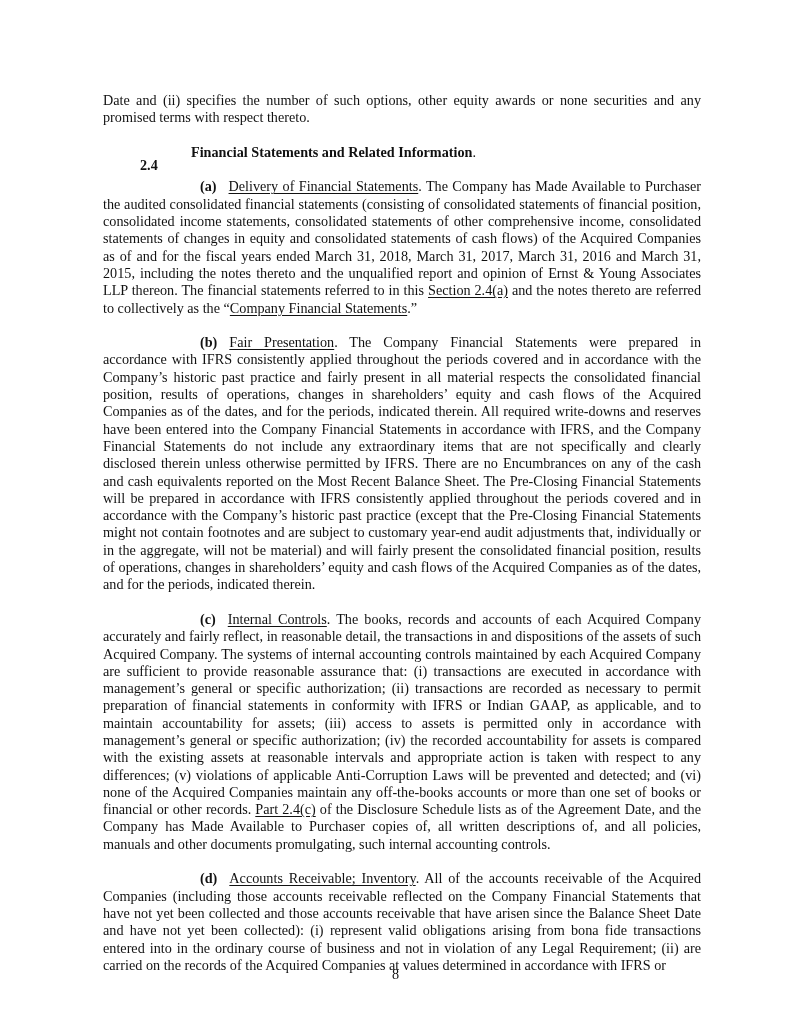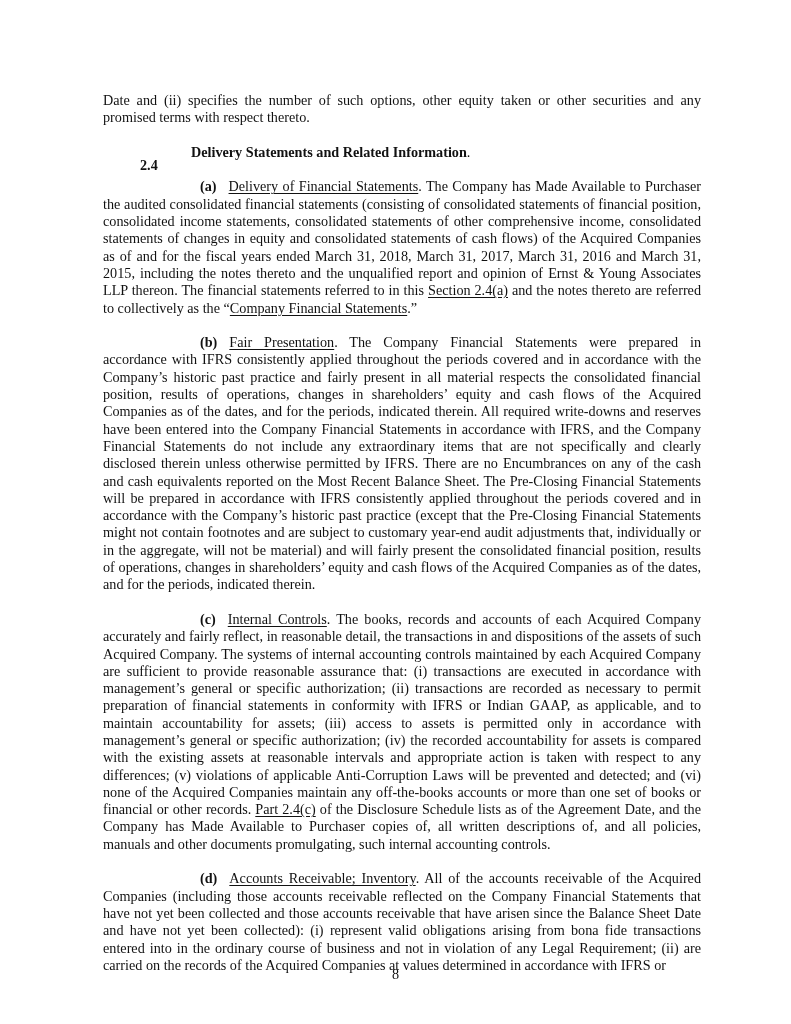--- a/index.html
+++ b/index.html
@@ -25,27 +25,27 @@
     position: absolute; left: 0; width: 791px; top: 966px; text-align: center;
     font-family: "Liberation Serif", "DejaVu Serif", serif; font-size: 14.2px; color: #111;
   }
 </style>
 </head>
 <body>
 
 <div class="page">
   <div class="content">
 
-    <p>Date and (ii) specifies the number of such options, other equity taken or other securities and any promised terms with respect thereto.</p>
+    <p>Date and (ii) specifies the number of such options, other equity awards or none securities and any promised terms with respect thereto.</p>
 
     <div class="gap"></div>
 
     <div class="heading">
       <span class="num">2.4</span>
-      <span class="title"><span>Delivery Statements and Related Information</span><span class="dot">.</span></span>
+      <span class="title"><span>Financial Statements and Related Information</span><span class="dot">.</span></span>
     </div>
 
     <div class="gap"></div>
 
     <p class="sub"><span class="label">(a)</span><u>Delivery of Financial Statements</u><span>.</span><span>  The Company has Made Available to Purchaser the audited consolidated financial statements (consisting of consolidated statements of financial position, consolidated income statements, consolidated statements of other comprehensive income, consolidated statements of changes in equity and consolidated statements of cash flows) of the Acquired Companies as of and for the fiscal years ended March 31, 2018, March 31, 2017, March 31, 2016 and March 31, 2015, including the notes thereto and the unqualified report and opinion of Ernst &amp; Young Associates LLP thereon. The financial statements referred to in this </span><u>Section 2.4(a)</u><span> and the notes thereto are referred to collectively as the “</span><u>Company Financial Statements</u><span>.”</span></p>
 
     <div class="gap"></div>
 
     <p class="sub"><span class="label">(b)</span><u>Fair Presentation</u><span>.</span><span>  The Company Financial Statements were prepared in accordance with IFRS consistently applied throughout the periods covered and in accordance with the Company’s historic past practice and fairly present in all material respects the consolidated financial position, results of operations, changes in shareholders’ equity and cash flows of the Acquired Companies as of the dates, and for the periods, indicated therein. All required write-downs and reserves have been entered into the Company Financial Statements in accordance with IFRS, and the Company Financial Statements do not include any extraordinary items that are not specifically and clearly disclosed therein unless otherwise permitted by IFRS. There are no Encumbrances on any of the cash and cash equivalents reported on the Most Recent Balance Sheet. The Pre-Closing Financial Statements will be prepared in accordance with IFRS consistently applied throughout the periods covered and in accordance with the Company’s historic past practice (except that the Pre-Closing Financial Statements might not contain footnotes and are subject to customary year-end audit adjustments that, individually or in the aggregate, will not be material) and will fairly present the consolidated financial position, results of operations, changes in shareholders’ equity and cash flows of the Acquired Companies as of the dates, and for the periods, indicated therein.</span></p>
 

